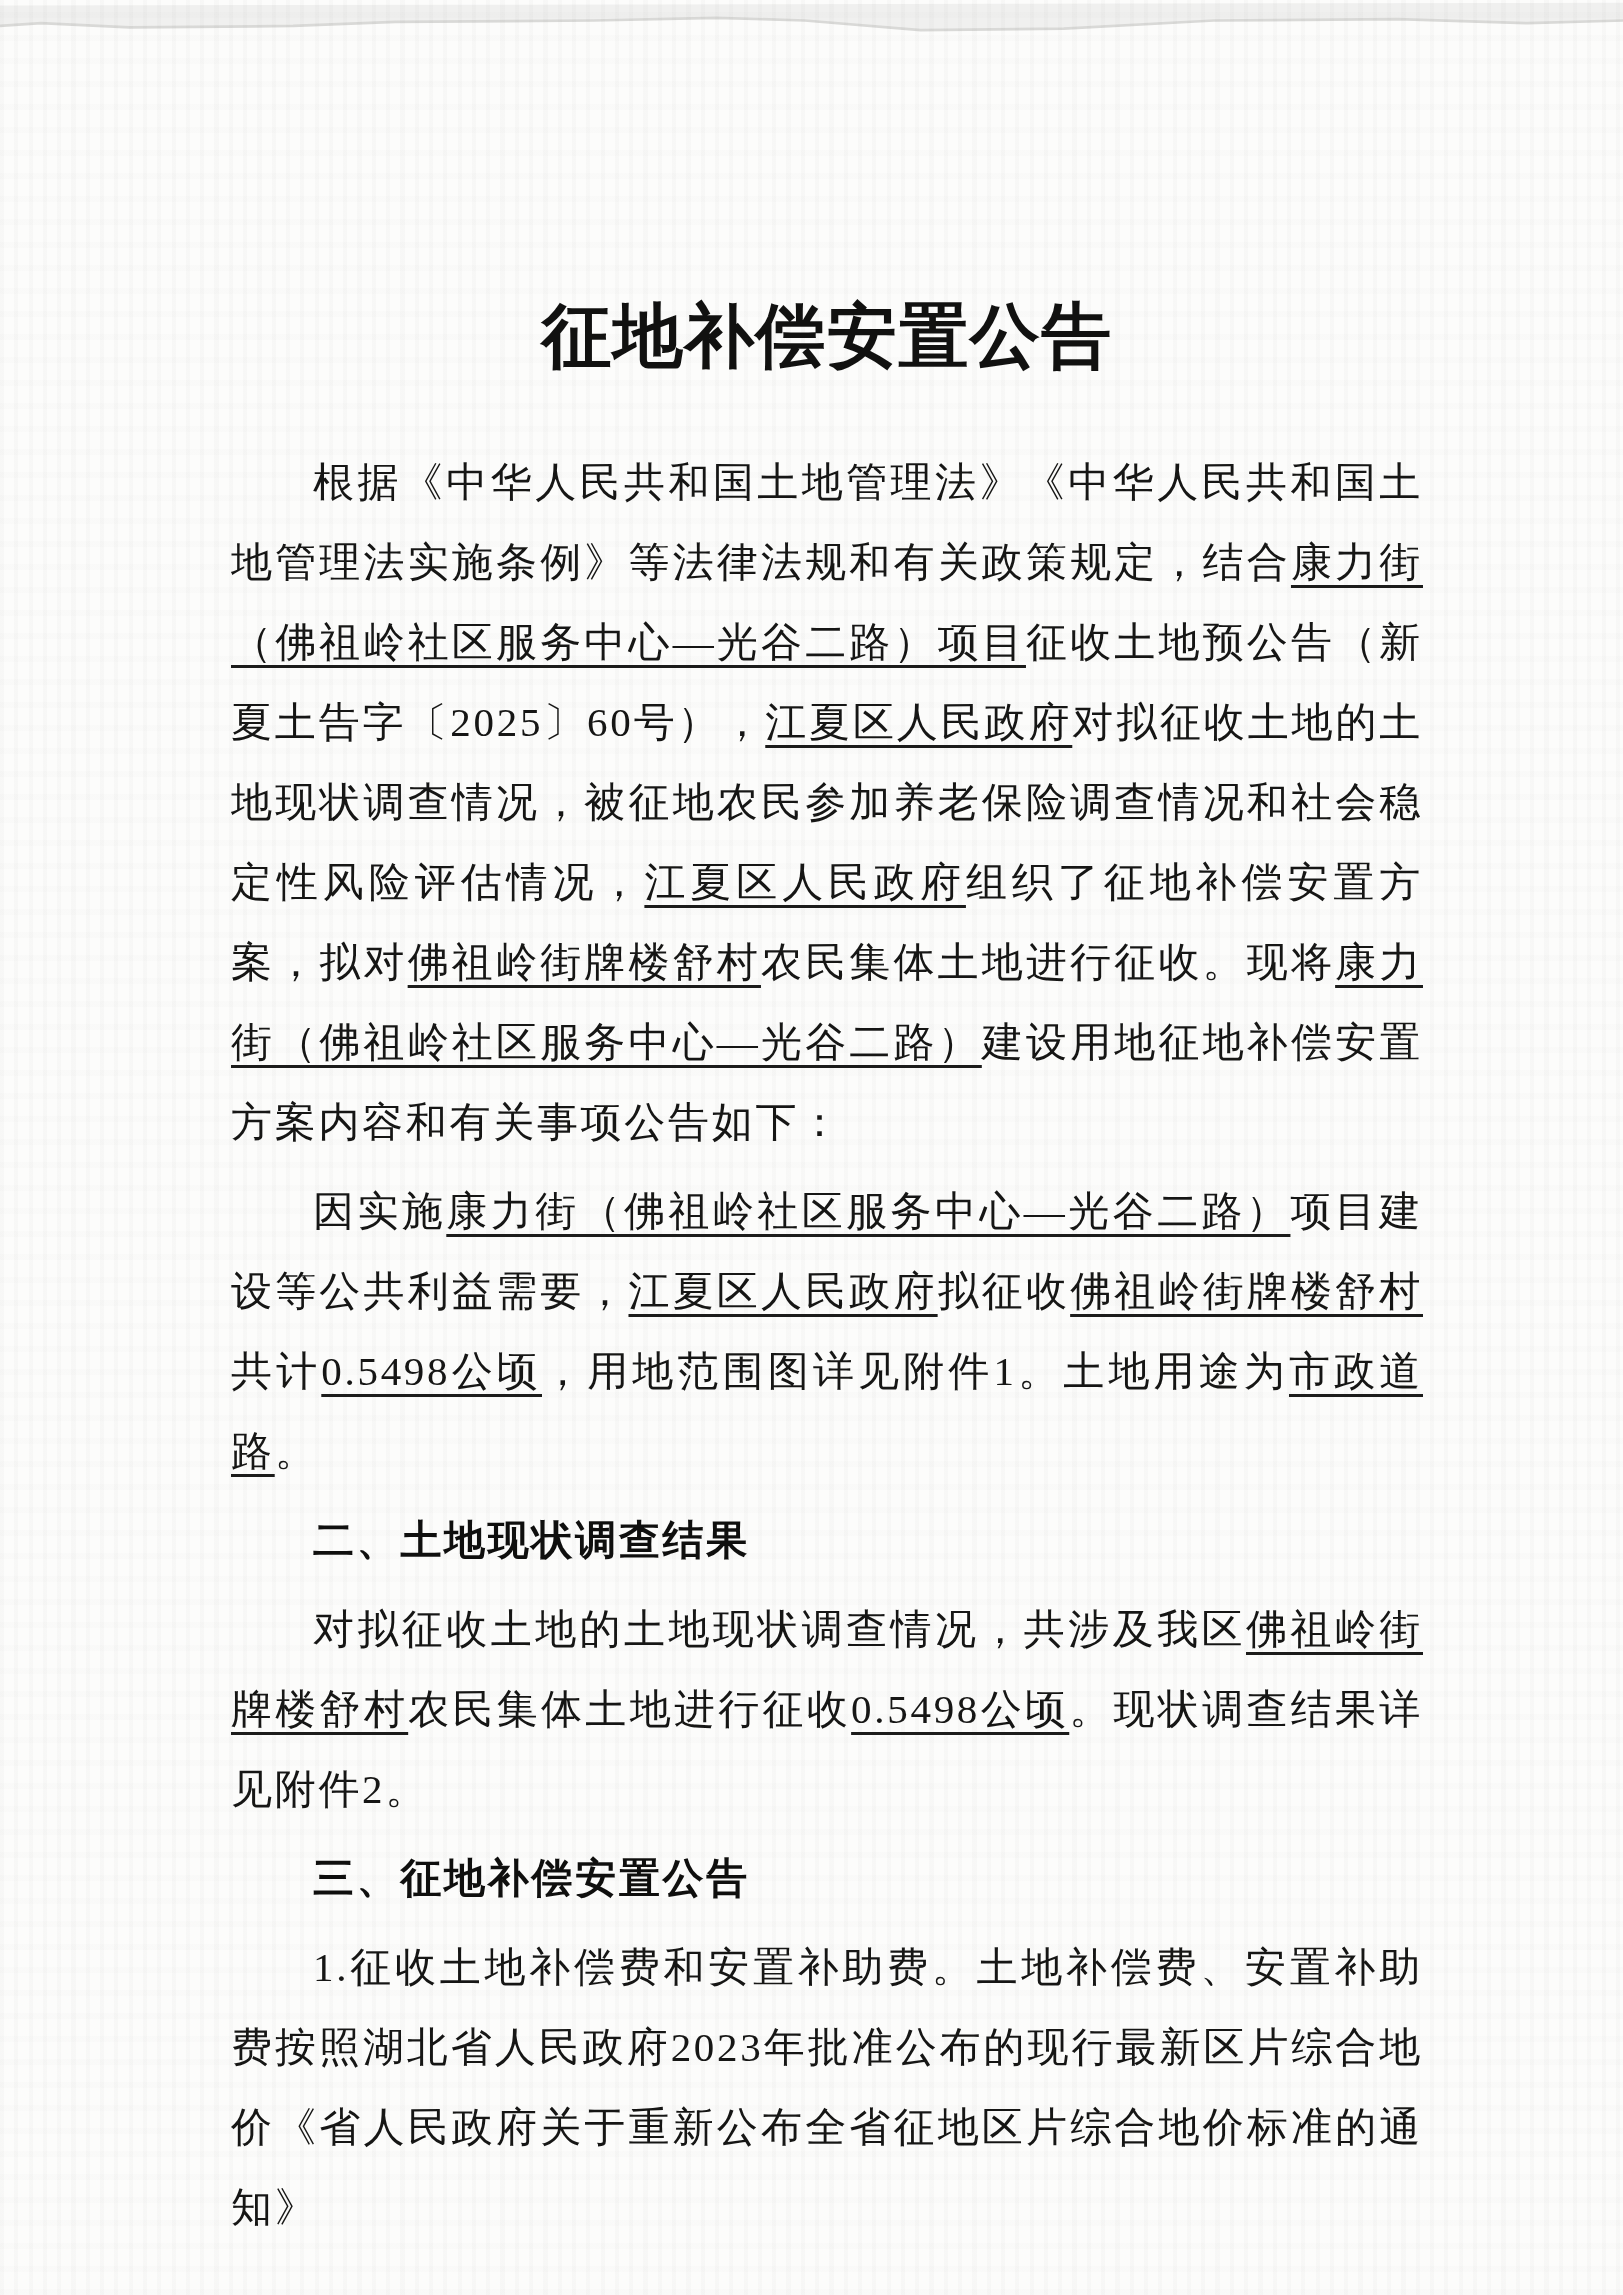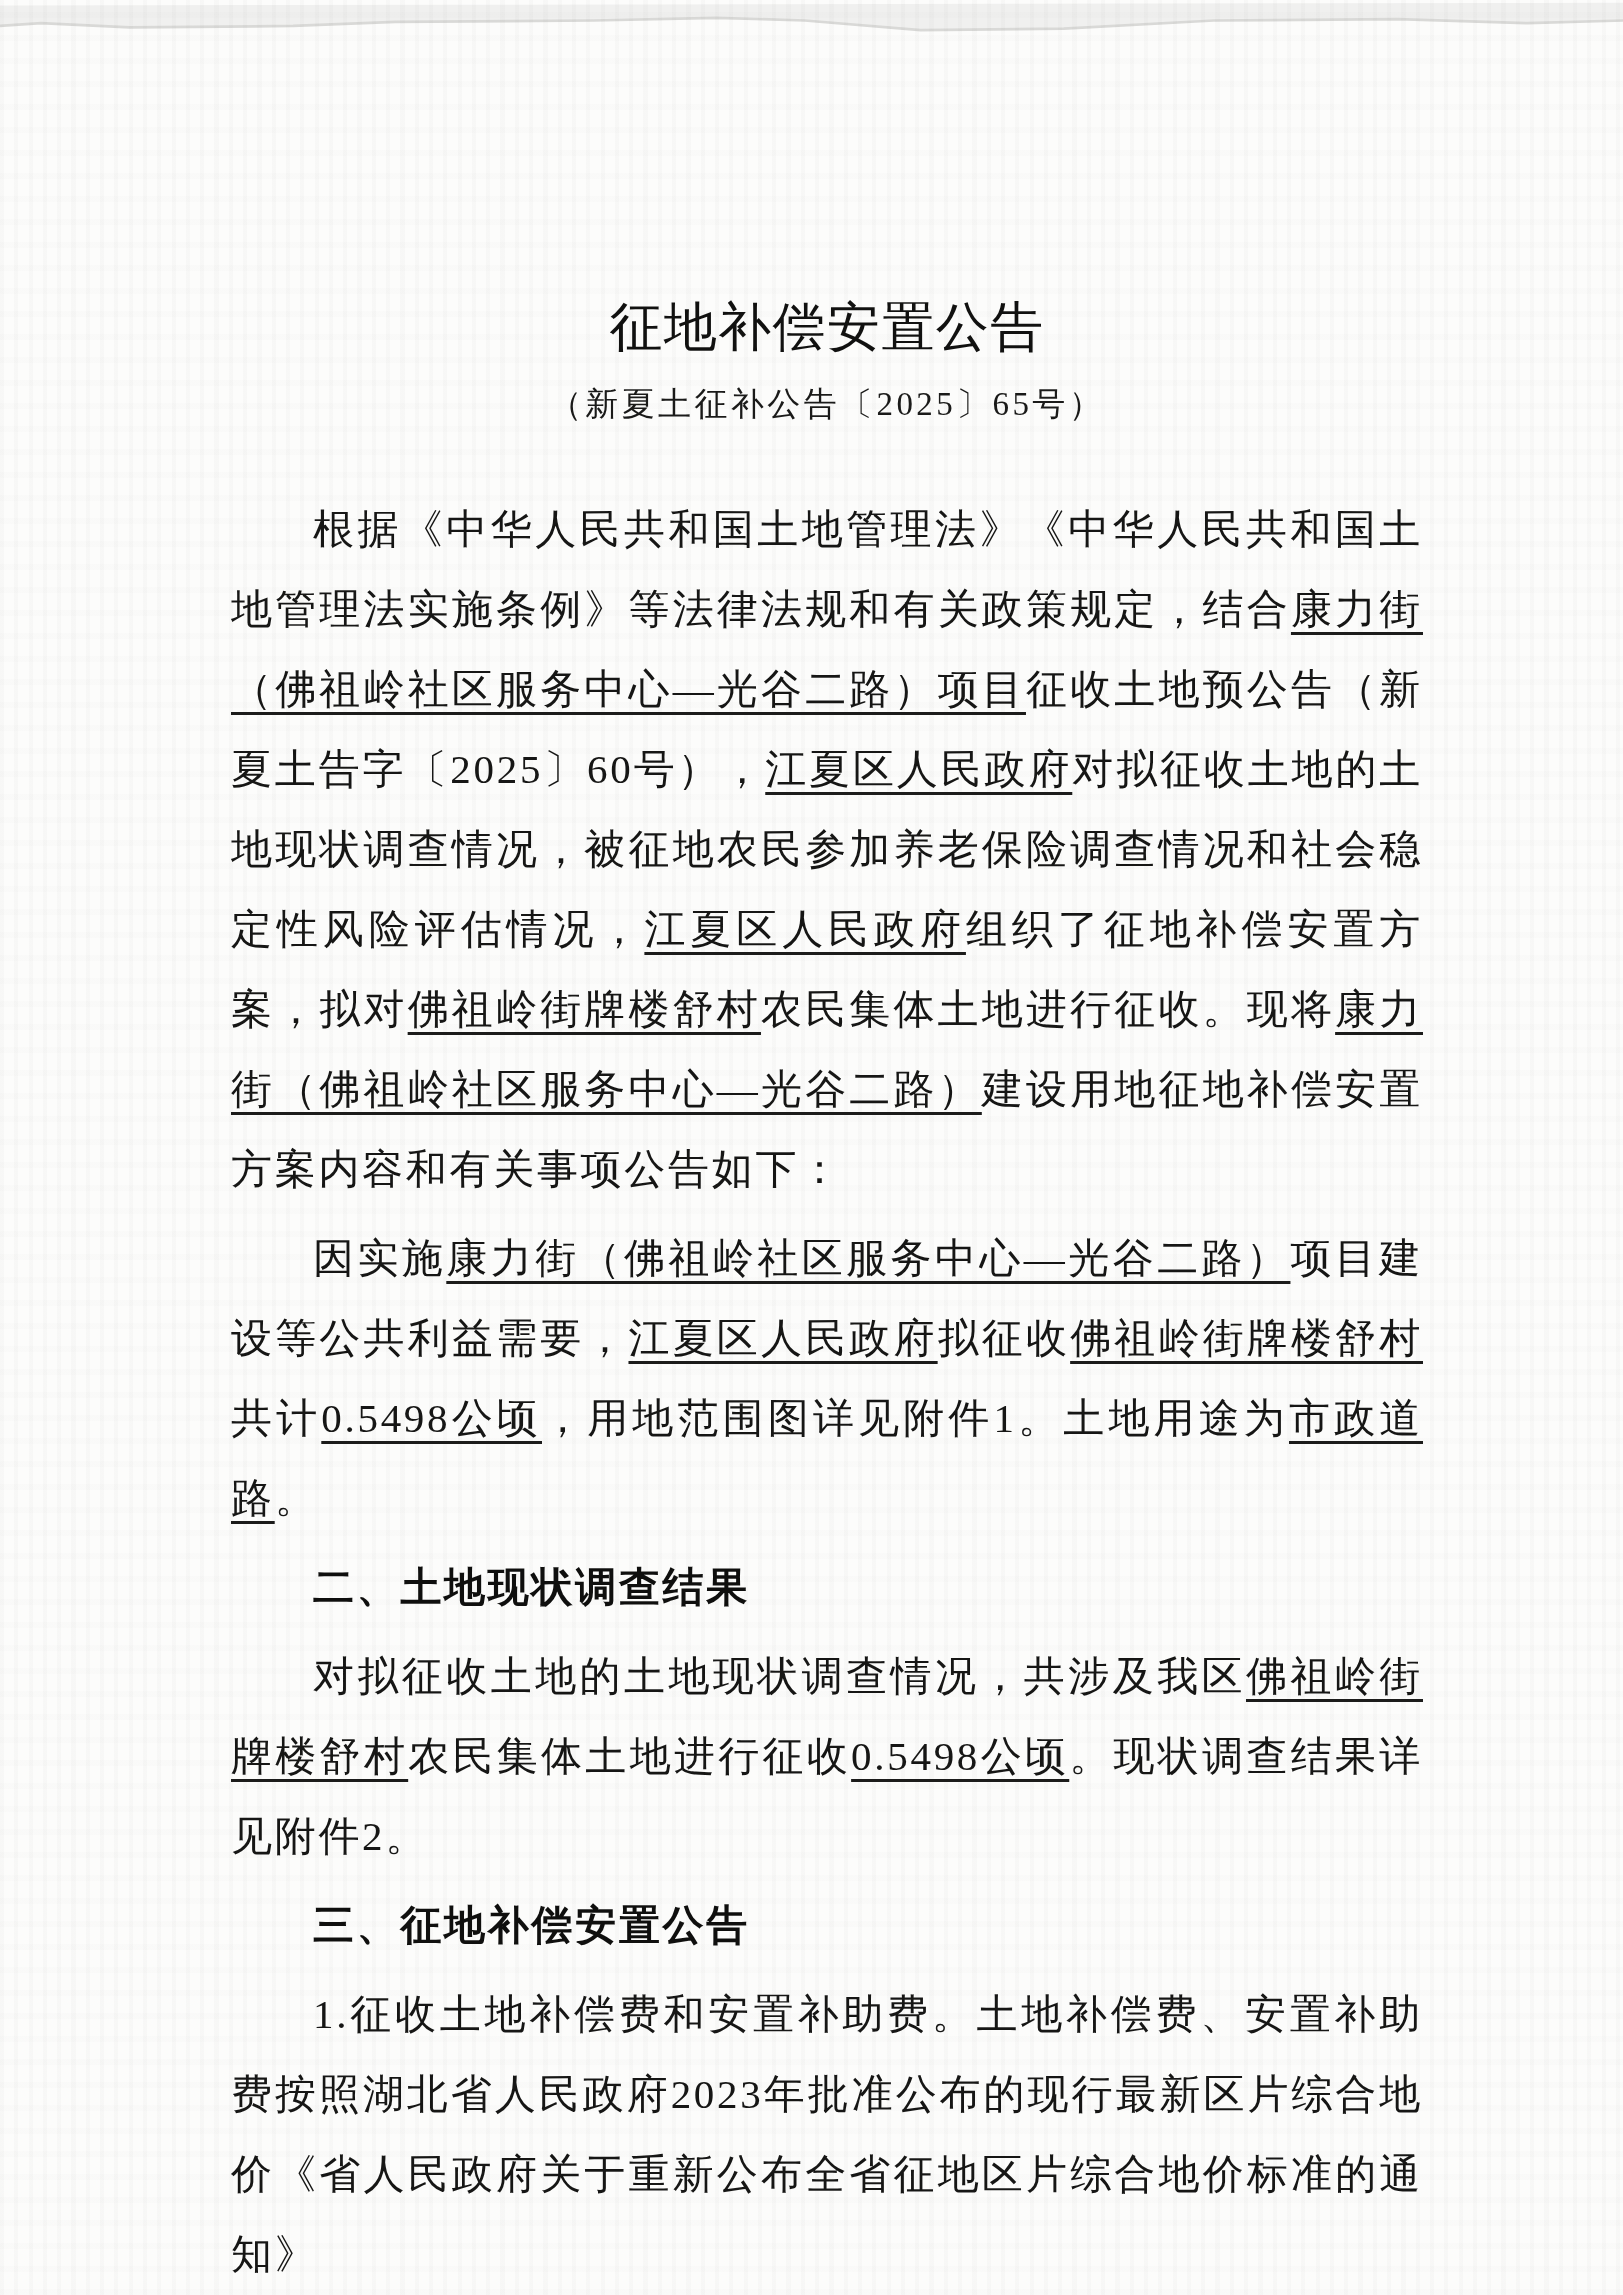--- a/index.html
+++ b/index.html
@@ -38,23 +38,23 @@
     height: 41px;
   }
   .content {
     position: absolute;
     top: 0;
     left: 222px;
     width: 1210px;
   }
   .title {
     margin: 297px 0 0 0;
-    font-size: 53px;
+    font-size: 70px;
     line-height: 1.15;
-    font-weight: normal;
+    font-weight: bold;
     text-align: center;
     letter-spacing: 1.4px;
     color: #111110;
   }
   .docno {
     margin-top: 27px;
     font-size: 33px;
     line-height: 1.2;
     text-align: center;
     letter-spacing: 3.4px;
@@ -94,21 +94,20 @@
       <path d="M0,8 L2380,4 L2380,30 L2240,34 L2050,28 L1780,30 L1560,42 L1350,44 L1180,30 L1050,26 L870,30 L580,32 L430,38 L190,40 L60,34 L0,38 Z" fill="#f0f0ef"></path>
       <path d="M0,38 L60,34 L190,40 L430,38 L580,32 L870,30 L1050,26 L1180,30 L1350,44 L1560,42 L1780,30 L2050,28 L2240,34 L2380,30" fill="none" stroke="#d9d9d7" stroke-width="4"></path>
     </svg>
   </div>
 
   <div class="streaks"></div>
 
   <div class="content">
     <h1 class="title">征地补偿安置公告</h1>
 
-    <div class="docno">（新夏土征补公告〔2025〕65号）</div>
 
     <div class="body-text">
         <p class="para"><span>根据《中华人民共和国土地管理法》《中华人民共和国土地管理法实施条例》等法律法规和有关政策规定，结合</span><span class="u">康力街（佛祖岭社区服务中心—光谷二路）项目</span><span>征收土地预公告（新夏土告字〔2025〕60号），</span><span class="u">江夏区人民政府</span><span>对拟征收土地的土地现状调查情况，被征地农民参加养老保险调查情况和社会稳定性风险评估情况，</span><span class="u">江夏区人民政府</span><span>组织了征地补偿安置方案，拟对</span><span class="u">佛祖岭街牌楼舒村</span><span>农民集体土地进行征收。现将</span><span class="u">康力街（佛祖岭社区服务中心—光谷二路）</span><span>建设用地征地补偿安置方案内容和有关事项公告如下：</span></p>
         <p class="para"><span>因实施</span><span class="u">康力街（佛祖岭社区服务中心—光谷二路）</span><span>项目建设等公共利益需要，</span><span class="u">江夏区人民政府</span><span>拟征收</span><span class="u">佛祖岭街牌楼舒村</span><span>共计</span><span class="u">0.5498公顷</span><span>，用地范围图详见附件1。土地用途为</span><span class="u">市政道路</span><span>。</span></p>
         <p class="heading"><span>二、土地现状调查结果</span></p>
         <p class="para"><span>对拟征收土地的土地现状调查情况，共涉及我区</span><span class="u">佛祖岭街牌楼舒村</span><span>农民集体土地进行征收</span><span class="u">0.5498公顷</span><span>。现状调查结果详见附件2。</span></p>
         <p class="heading"><span>三、征地补偿安置公告</span></p>
         <p class="para"><span>1.征收土地补偿费和安置补助费。土地补偿费、安置补助费按照湖北省人民政府2023年批准公布的现行最新区片综合地价《省人民政府关于重新公布全省征地区片综合地价标准的通知》</span></p>
       </div>
   </div>

